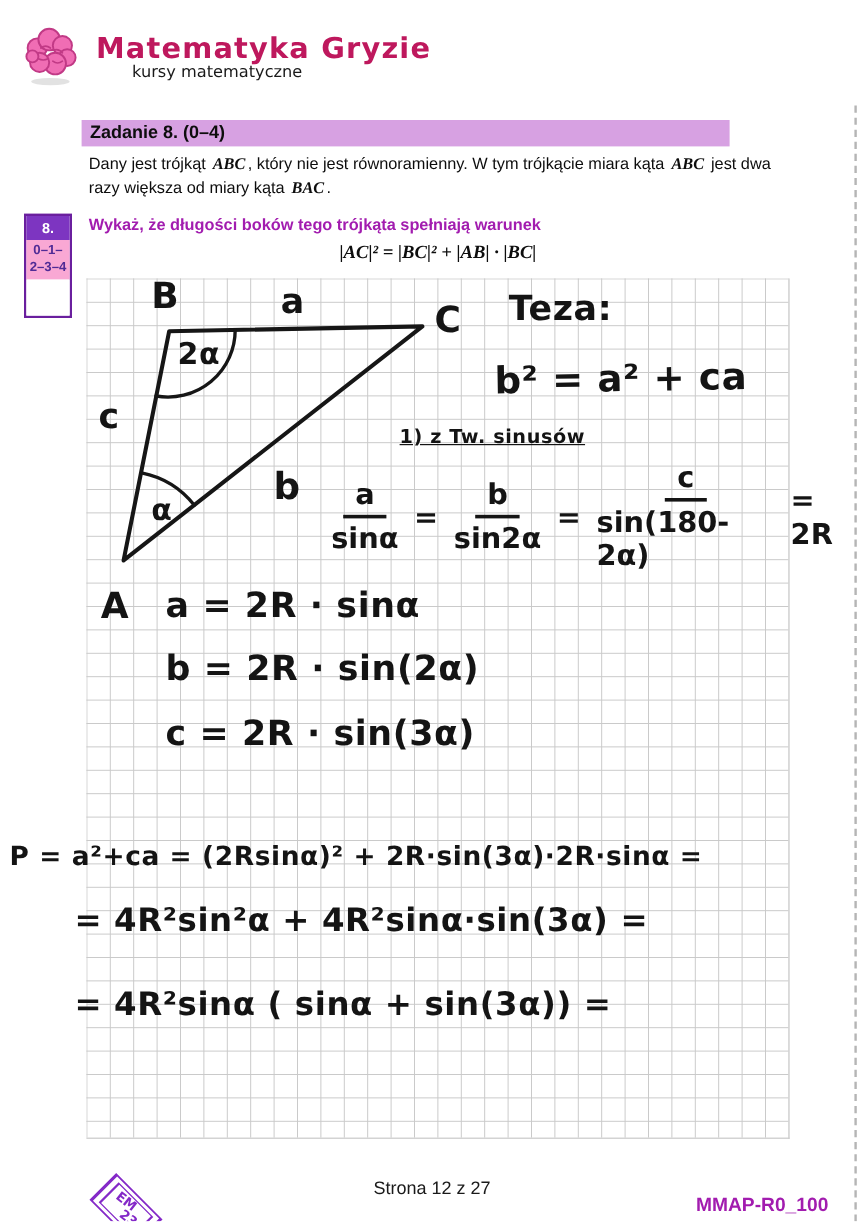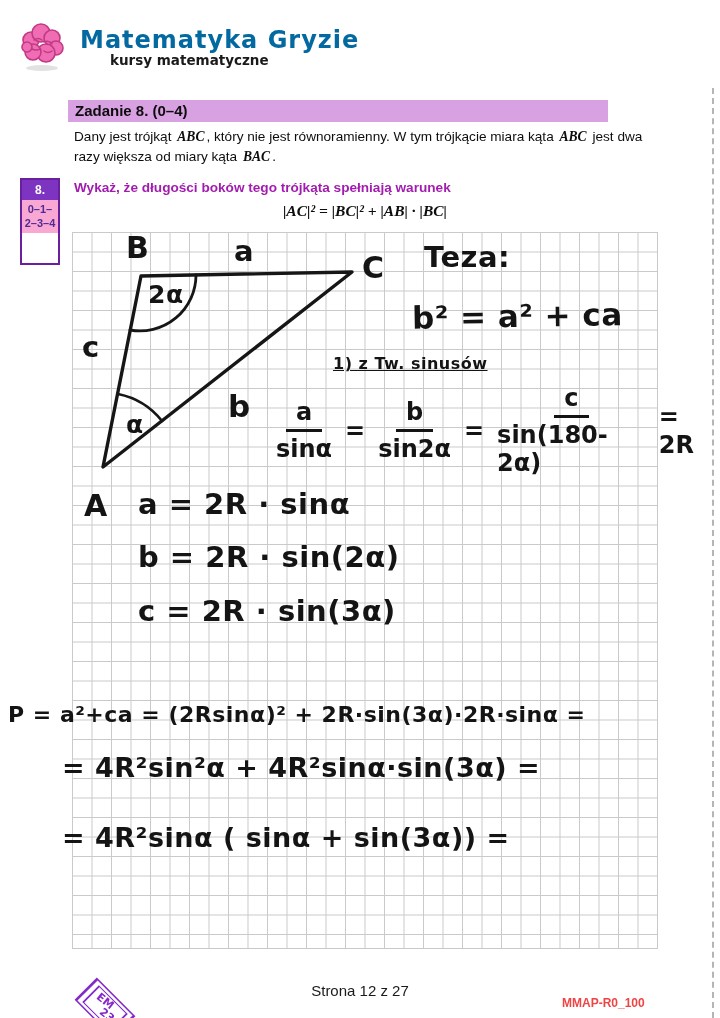--- a/index.html
+++ b/index.html
@@ -2,25 +2,25 @@
 <html><head>
 <meta charset="utf-8">
 <style>
   html,body{margin:0;padding:0;background:#ffffff;}
   .page{
     position:relative;width:720px;height:1018px;background:#ffffff;overflow:hidden;
     font-family:"Liberation Sans", sans-serif;color:#111;
   }
   
   .brand-title{
-    position:absolute;left:80px;top:26px;font-size:24px;font-weight:bold;color:#0369a1;
+    position:absolute;left:80px;top:26px;font-size:24px;font-weight:bold;color:#be185d;
     letter-spacing:1px;font-family:"DejaVu Sans", sans-serif;
   }
   .brand-subtitle{
-    position:absolute;left:110px;top:52px;font-size:13.5px;font-weight:bold;color:#1a1a1a;
+    position:absolute;left:110px;top:52px;font-size:13.5px;font-weight:normal;color:#1a1a1a;
     font-family:"DejaVu Sans", sans-serif;
     text-align:right;
   }
   .brand-logo{position:absolute;left:16px;top:18px;}
   
   .task-bar{
     position:absolute;left:68px;top:100px;width:540px;height:22px;background:#d7a1e2;
     font-size:15px;font-weight:bold;color:#0d0d0d;line-height:22px;padding-left:7px;box-sizing:border-box;
   }
   .statement{
@@ -57,21 +57,21 @@
   }
   .svg-layer{position:absolute;left:0;top:0;pointer-events:none;}
   .frac-row{position:absolute;left:276px;top:384px;display:flex;align-items:center;gap:13px;}
   .frac{display:inline-flex;flex-direction:column;align-items:center;
     font-family:"DejaVu Sans", sans-serif;font-weight:bold;color:#141414;font-size:24px;}
   .frac .num{padding:0 10px 3px;border-bottom:3px solid #141414;}
   .frac .den{padding-top:3px;}
   .frac-eq{font-family:"DejaVu Sans", sans-serif;font-weight:bold;font-size:24px;color:#141414;}
   
   .page-number{position:absolute;left:0;top:982px;width:720px;text-align:center;font-size:15px;color:#1a1a1a;}
-  .sheet-code{position:absolute;left:562px;top:996px;font-size:12px;font-weight:bold;color:#ef4444;}
+  .sheet-code{position:absolute;left:580px;top:996px;font-size:16px;font-weight:bold;color:#a21caf;}
   .stamp{position:absolute;left:66px;top:974px;}
   
   .dashed-edge{position:absolute;left:712px;top:88px;height:930px;border-left:2px dashed #b5b5b5;}
 </style>
 </head>
 <body>
 
 <div class="page">
 
   <svg class="brand-logo" width="52" height="56" viewBox="0 0 52 56">

